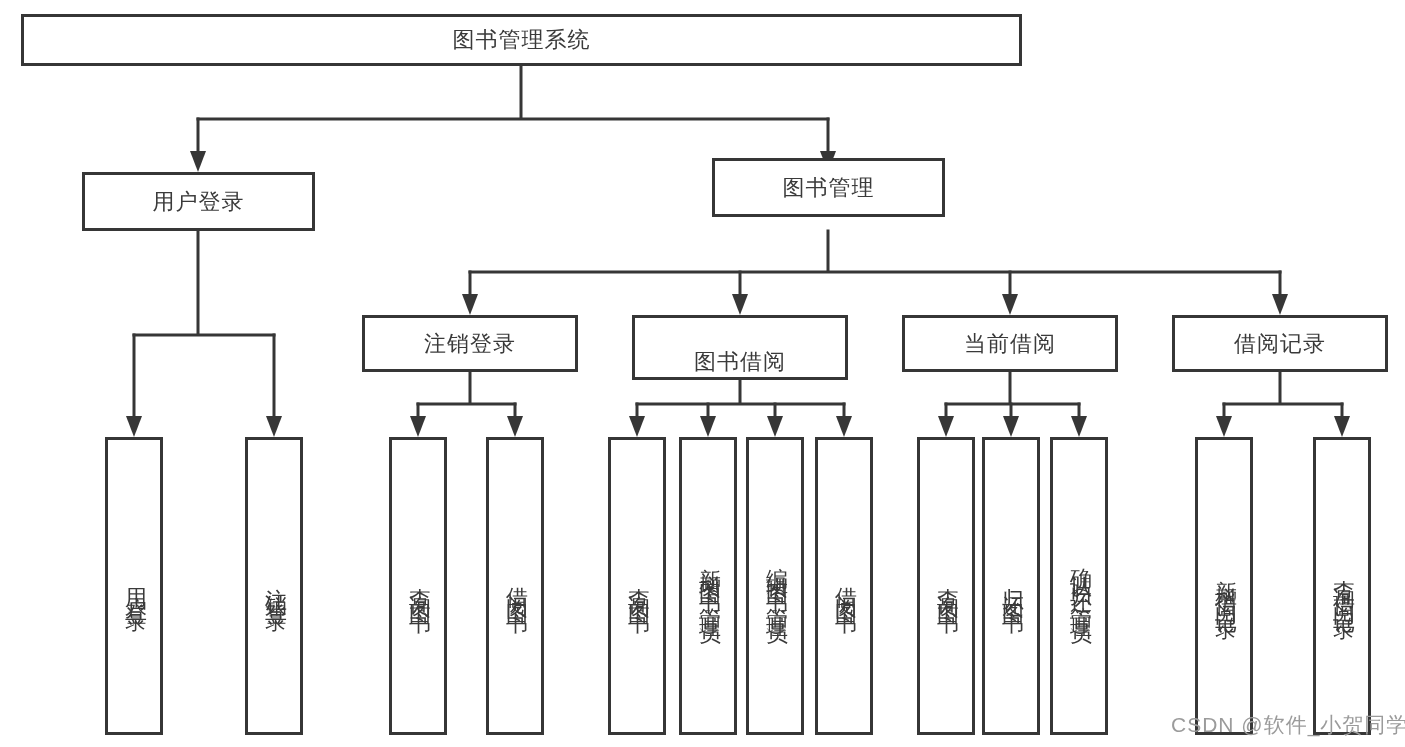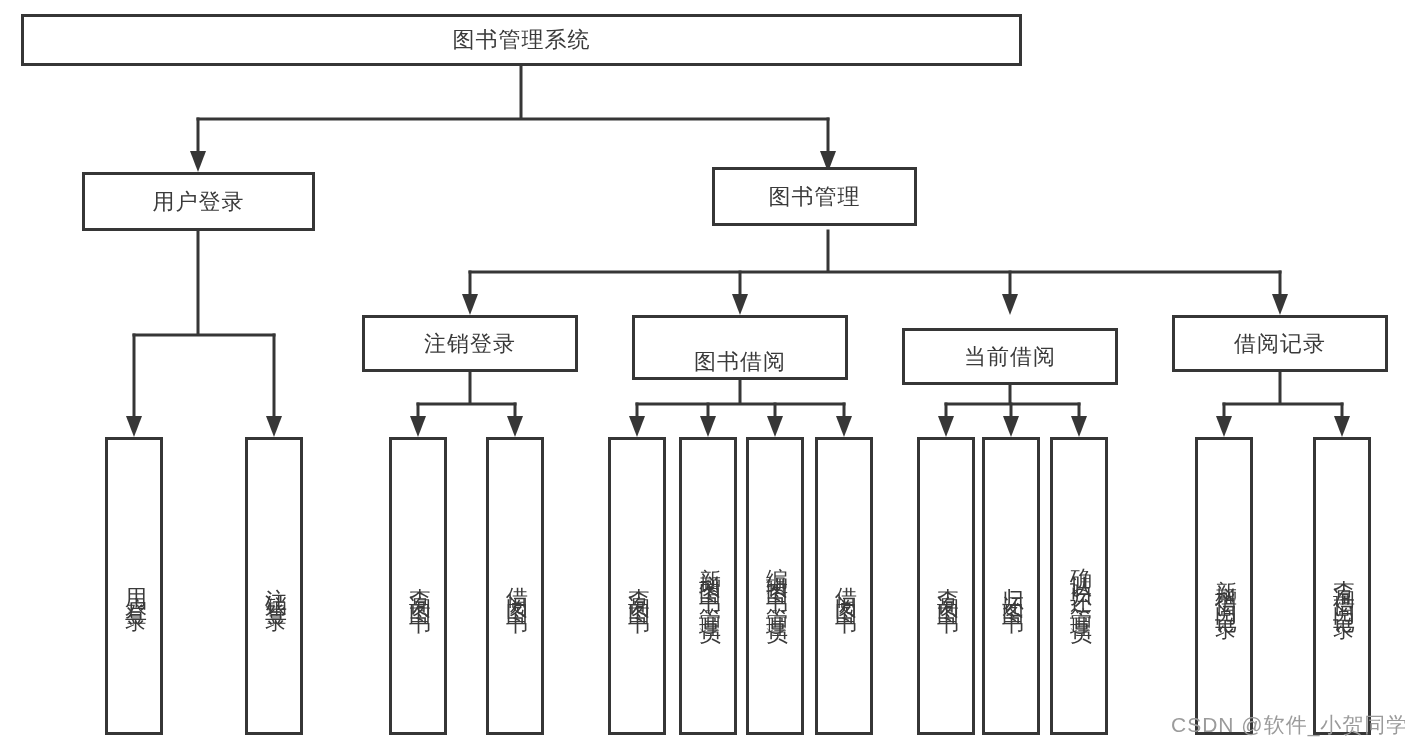--- a/index.html
+++ b/index.html
@@ -101,31 +101,31 @@
       <polygon points="1342,437 1334,416 1350,416" fill="#363636"></polygon>
     </svg>
 
   <div class="box" style="left:21px;top:14px;width:1001px;height:52px;">
     <span>图书管理系统</span>
   </div>
 
   <div class="box" style="left:82px;top:172px;width:233px;height:59px;">
     <span>用户登录</span>
   </div>
-  <div class="box" style="left:712px;top:167px;width:205px;height:59px;">
+  <div class="box" style="left:712px;top:158px;width:233px;height:59px;">
     <span>图书管理</span>
   </div>
 
   <div class="box" style="left:362px;top:315px;width:216px;height:57px;">
     <span>注销登录</span>
   </div>
   <div class="box" style="left:632px;top:315px;width:216px;height:65px;align-items:flex-end;">
     <span>图书借阅</span>
   </div>
-  <div class="box" style="left:902px;top:315px;width:216px;height:57px;margin-top:13px;">
+  <div class="box" style="left:902px;top:315px;width:216px;height:57px;">
     <span>当前借阅</span>
   </div>
   <div class="box" style="left:1172px;top:315px;width:216px;height:57px;">
     <span>借阅记录</span>
   </div>
 
   <div class="box vbox" style="left:105px;top:437px;width:58px;height:298px;">
     <span>用户登录</span>
   </div>
   <div class="box vbox" style="left:245px;top:437px;width:58px;height:298px;">

